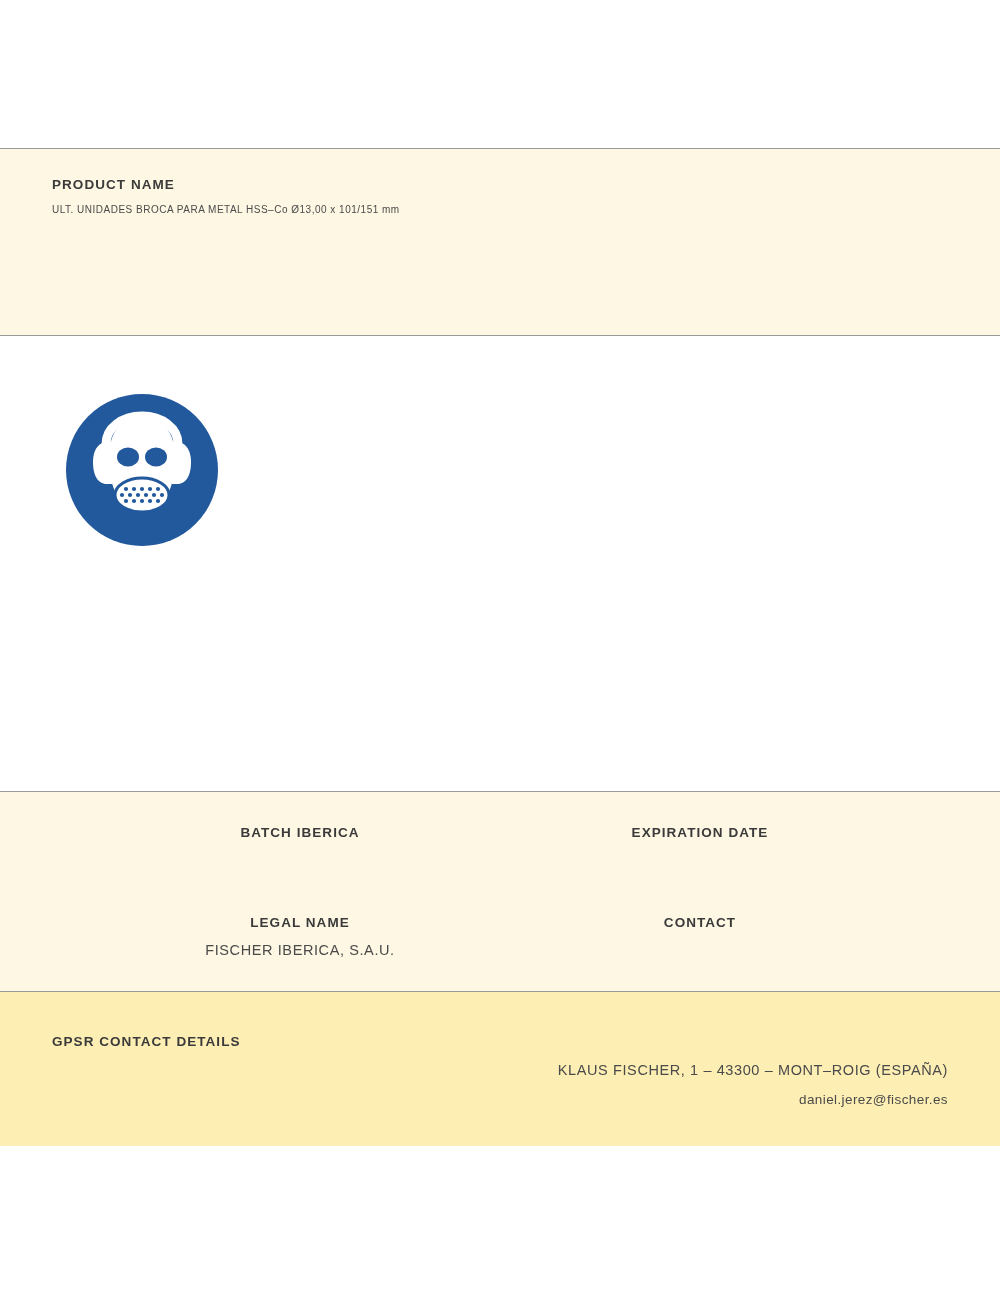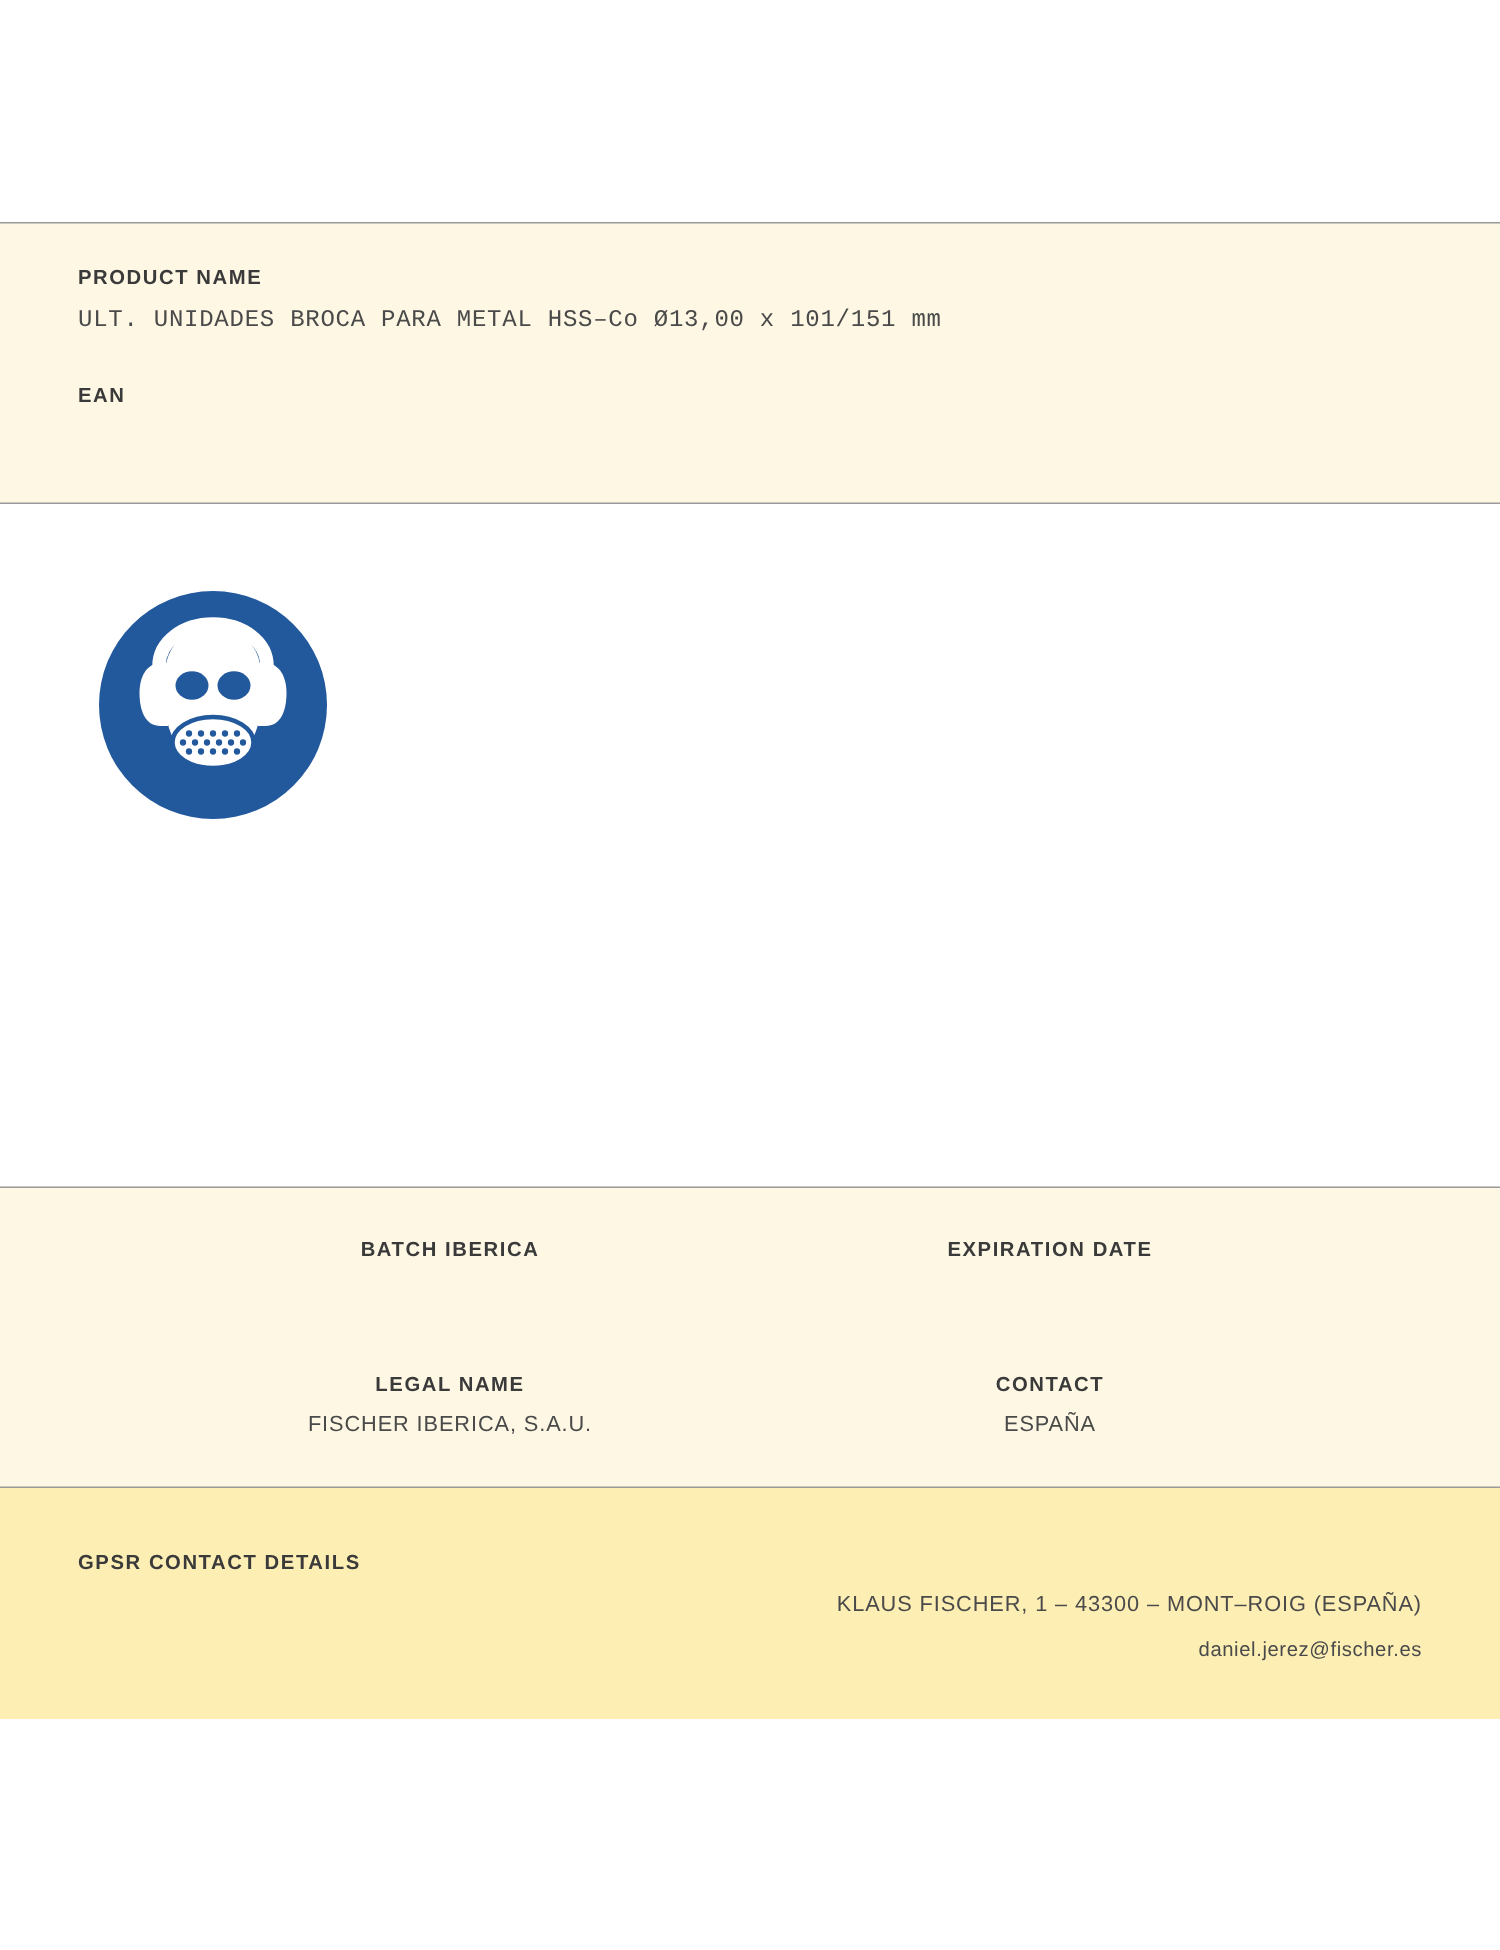--- a/index.html
+++ b/index.html
@@ -39,26 +39,25 @@
     padding: 28px 52px 0 52px;
   }
   .field-label {
     font-size: 13.5px;
     font-weight: bold;
     letter-spacing: 1.05px;
     color: #3a3a3a;
     margin: 0 0 12px 0;
   }
   .field-value {
-    font-size: 16px;
+    font-size: 10px;
     letter-spacing: 0.5px;
     color: #4a4a4a;
     margin: 0;
     font-weight: normal;
-    font-family: Liberation Mono, monospace;
   }
   .gap-block { margin-top: 34px; }
 
   
   .picto-area {
     position: absolute;
     left: 0;
     top: 336px;
     width: 1000px;
     height: 455px;
@@ -151,21 +150,20 @@
 </head>
 <body>
 
 <div class="page">
 
   <div class="product-band">
     <div class="product-inner">
       <div class="field-label">PRODUCT NAME</div>
       <div class="field-value">ULT. UNIDADES BROCA PARA METAL HSS–Co Ø13,00 x 101/151 mm</div>
       <div class="gap-block">
-        <div class="field-label">EAN</div>
       </div>
     </div>
   </div>
 
   <div class="picto-area">
     <div class="picto">
       <svg width="152" height="152" viewBox="0 0 152 152" xmlns="http://www.w3.org/2000/svg">
         <circle cx="76" cy="76" r="76" fill="#22589c"></circle>
 
         <path d="M76 24 C57 24 44 37 44 56 L44 74 C44 96 56 116 76 116 C96 116 108 96 108 74 L108 56 C108 37 95 24 76 24 Z" fill="#ffffff"></path>
@@ -213,21 +211,20 @@
         <div class="val"></div>
       </div>
 
       <div class="col-a row2" style="position:absolute;">
         <div class="hdr">LEGAL NAME</div>
         <div class="val">FISCHER IBERICA, S.A.U.</div>
       </div>
 
       <div class="col-b row2" style="position:absolute;">
         <div class="hdr">CONTACT</div>
-        <div class="val">ESPAÑA</div>
       </div>
 
     </div>
   </div>
 
   <div class="gpsr-band">
     <div class="gpsr-title">GPSR CONTACT DETAILS</div>
     <div class="gpsr-addr">KLAUS FISCHER, 1 – 43300 – MONT–ROIG (ESPAÑA)</div>
     <div class="gpsr-mail">daniel.jerez@fischer.es</div>
   </div>

